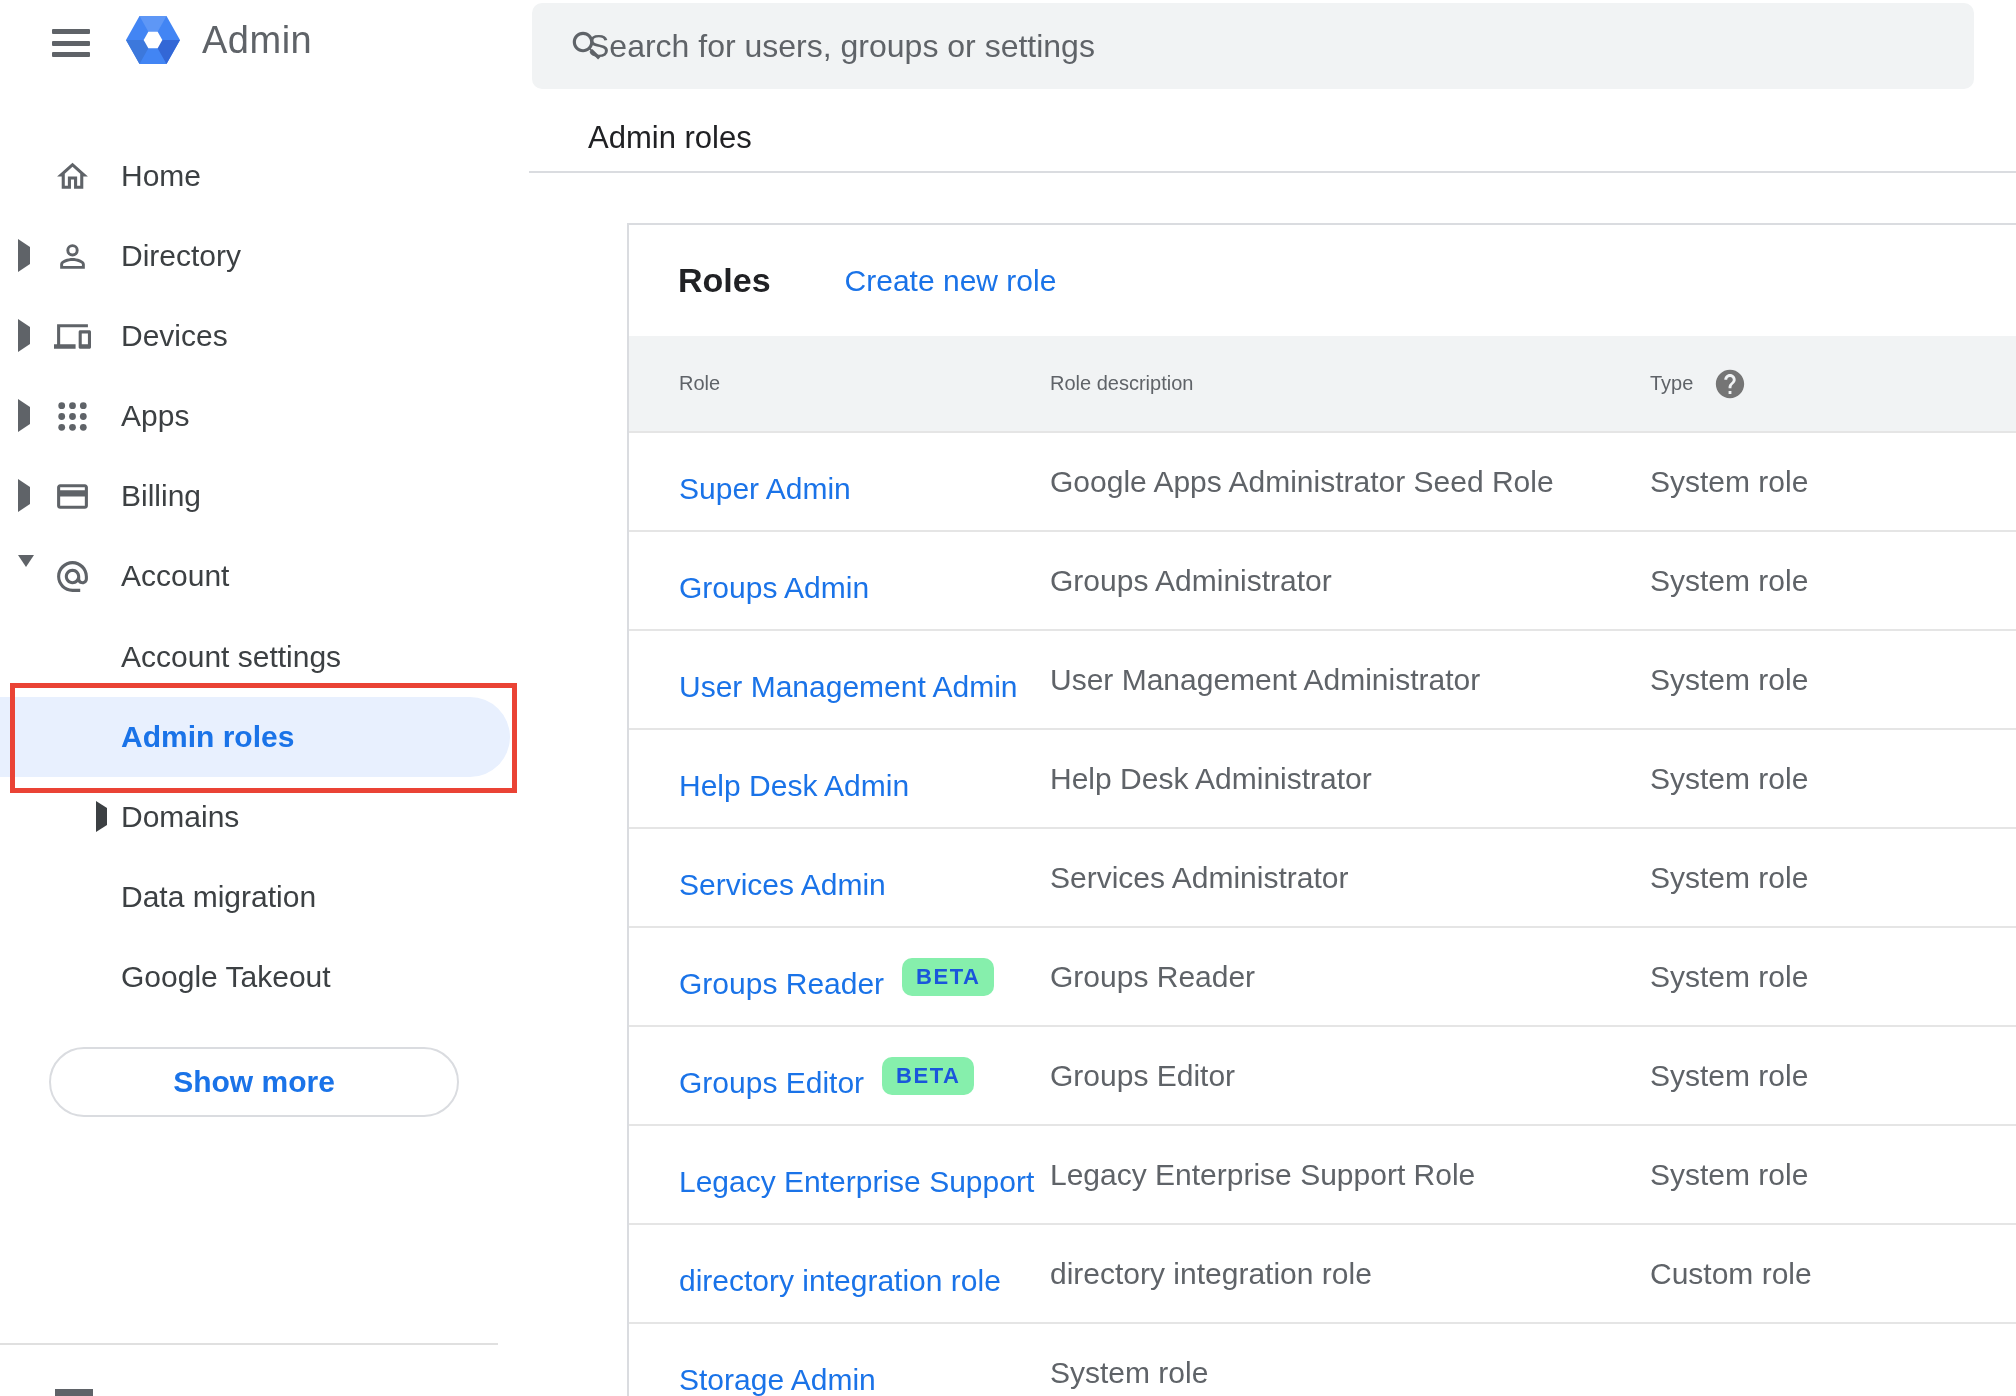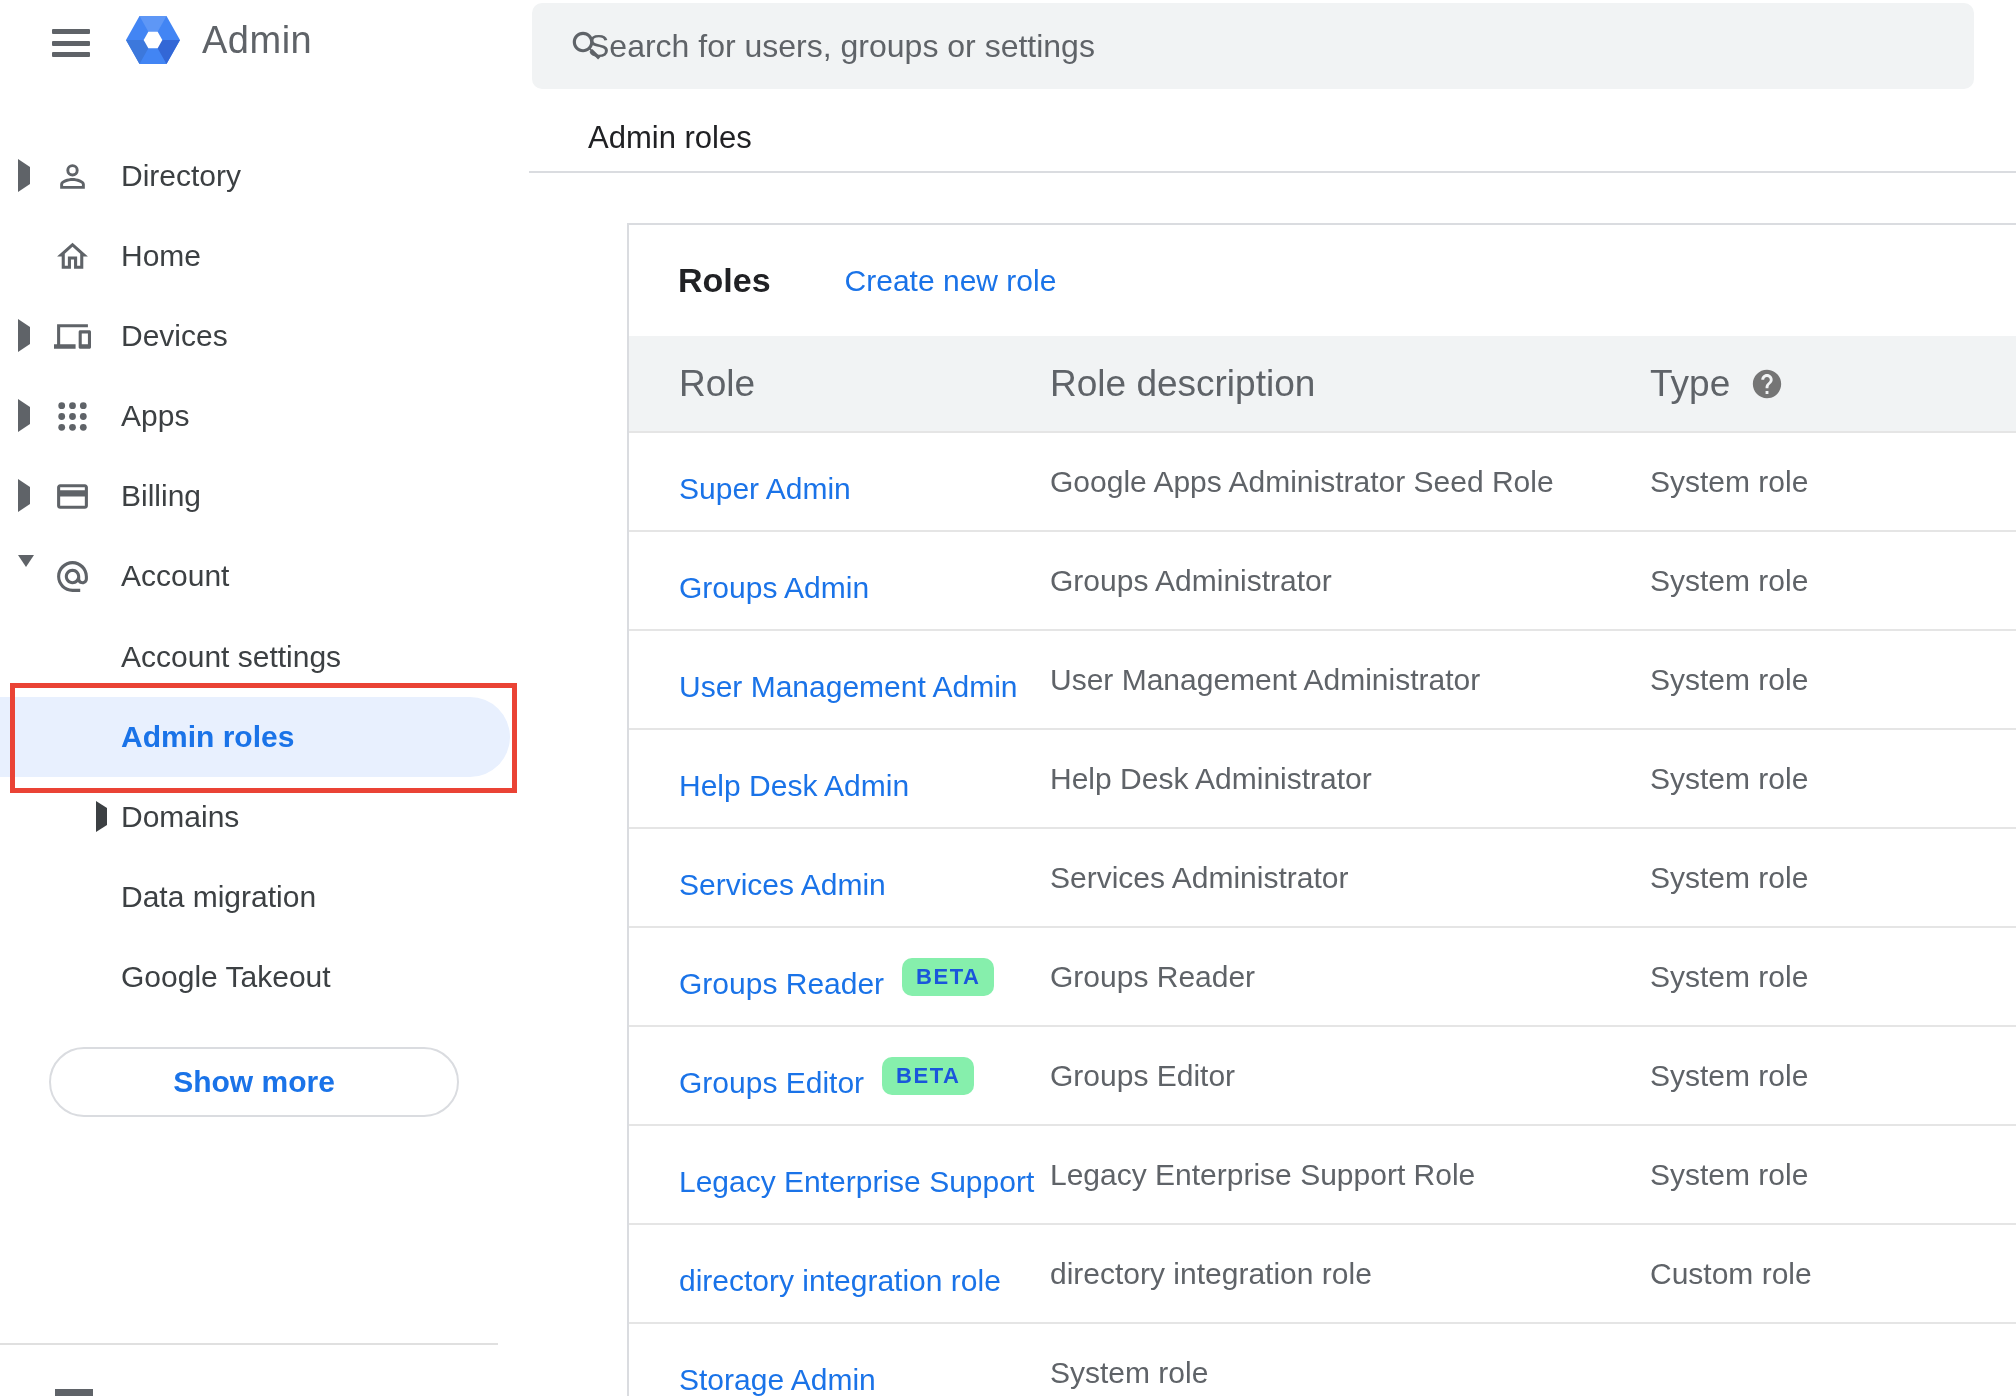--- a/index.html
+++ b/index.html
@@ -37,21 +37,21 @@
   .search-icon svg{width:38px;height:38px;fill:#5f6368;}
   .search-input{position:absolute;left:0;top:0;width:100%;height:100%;box-sizing:border-box;background:transparent;border:none;outline:none;padding-left:56px;font-size:32px;color:#202124;font-family:"Liberation Sans",sans-serif;}
   .search-input::placeholder{color:#5f6368;opacity:1;}
   .breadcrumb{position:absolute;left:588px;top:120px;font-size:31px;color:#202124;}
   .main-divider{position:absolute;left:529px;top:171px;width:1487px;height:2px;background:#dadce0;}
   
   .card{position:absolute;left:627px;top:223px;width:1389px;height:1173px;box-sizing:border-box;border-top:2px solid #dadce0;border-left:2px solid #dadce0;background:#fff;overflow:hidden;}
   .card-header{height:111px;display:flex;align-items:center;}
   .card-title{margin-left:49px;font-size:34px;font-weight:bold;color:#202124;}
   .create-link{margin-left:74px;font-size:30px;color:#1a73e8;cursor:pointer;}
-  .thead{height:95px;background:#f1f3f4;display:grid;grid-template-columns:371px 600px 1fr;padding-left:50px;align-items:center;box-sizing:border-box;font-size:37px;color:#5f6368;}
+  .thead{height:95px;background:#f1f3f4;display:grid;grid-template-columns:371px 600px 1fr;padding-left:50px;align-items:center;box-sizing:border-box;font-size:20px;color:#5f6368;}
   .type-head{display:flex;align-items:center;gap:20px;}
   .help-icon{width:34px;height:34px;display:inline-flex;}
   .help-icon svg{width:34px;height:34px;fill:#757575;}
   .trow{height:99px;display:grid;grid-template-columns:371px 600px 1fr;padding-left:50px;align-items:center;box-sizing:border-box;border-top:2px solid #e5e5e5;font-size:30px;}
   .role-cell{display:flex;align-items:center;gap:18px;}
   .role-link{color:#1a73e8;cursor:pointer;white-space:nowrap;margin-top:14px;}
   .badge{background:#86efac;color:#1a56db;font-size:22px;font-weight:bold;letter-spacing:1.5px;padding:8px 14px;border-radius:10px;line-height:1;}
   .desc-cell,.type-cell{color:#5f6368;white-space:nowrap;}
 </style>
 </head>
@@ -71,35 +71,35 @@
         <polygon points="13,0 39,0 26,23" fill="#5e97f6"></polygon>
         <polygon points="52,23 39,46 26,23" fill="#3367d6"></polygon>
         <polygon points="0,23 26,23 13,46" fill="#3c78dc"></polygon>
         <polygon points="17,23 21.5,15 30.5,15 35,23 30.5,31 21.5,31" fill="#ffffff"></polygon>
       </svg>
       <span class="logo-text">Admin</span>
     </div>
 
     <div class="nav" id="nav-top">
         <div class="nav-item">
+          <span class="nav-icon">
+            <svg viewBox="0 0 24 24">
+              <path d="M12 5.69l5 4.5V18h-2v-6H9v6H7v-7.81l5-4.5M12 3L2 12h3v8h6v-6h2v6h6v-8h3L12 3z"></path>
+            </svg>
+          </span>
+          <span class="nav-label">Home</span>
+        </div>
+        <div class="nav-item">
           <span class="arrow-slot"><span class="tri-right"></span></span>
           <span class="nav-icon">
             <svg viewBox="0 0 24 24">
               <path d="M12 5.9a2.1 2.1 0 1 1 0 4.2 2.1 2.1 0 0 1 0-4.2m0 9c2.97 0 6.1 1.46 6.1 2.1v1.1H5.9V17c0-.64 3.13-2.1 6.1-2.1M12 4a4 4 0 1 0 0 8 4 4 0 0 0 0-8zm0 9c-2.67 0-8 1.34-8 4v3h16v-3c0-2.66-5.33-4-8-4z"></path>
             </svg>
           </span>
           <span class="nav-label">Directory</span>
-        </div>
-        <div class="nav-item">
-          <span class="nav-icon">
-            <svg viewBox="0 0 24 24">
-              <path d="M12 5.69l5 4.5V18h-2v-6H9v6H7v-7.81l5-4.5M12 3L2 12h3v8h6v-6h2v6h6v-8h3L12 3z"></path>
-            </svg>
-          </span>
-          <span class="nav-label">Home</span>
         </div>
         <div class="nav-item">
           <span class="arrow-slot"><span class="tri-right"></span></span>
           <span class="nav-icon">
             <svg viewBox="0 0 24 24">
               <path d="M4 6h18V4H2v13H0v3h14v-3H4V6zm19 2h-6c-.55 0-1 .45-1 1v10c0 .55.45 1 1 1h6c.55 0 1-.45 1-1V9c0-.55-.45-1-1-1zm-1 9h-4v-7h4v7z"></path>
             </svg>
           </span>
           <span class="nav-label">Devices</span>
         </div>

